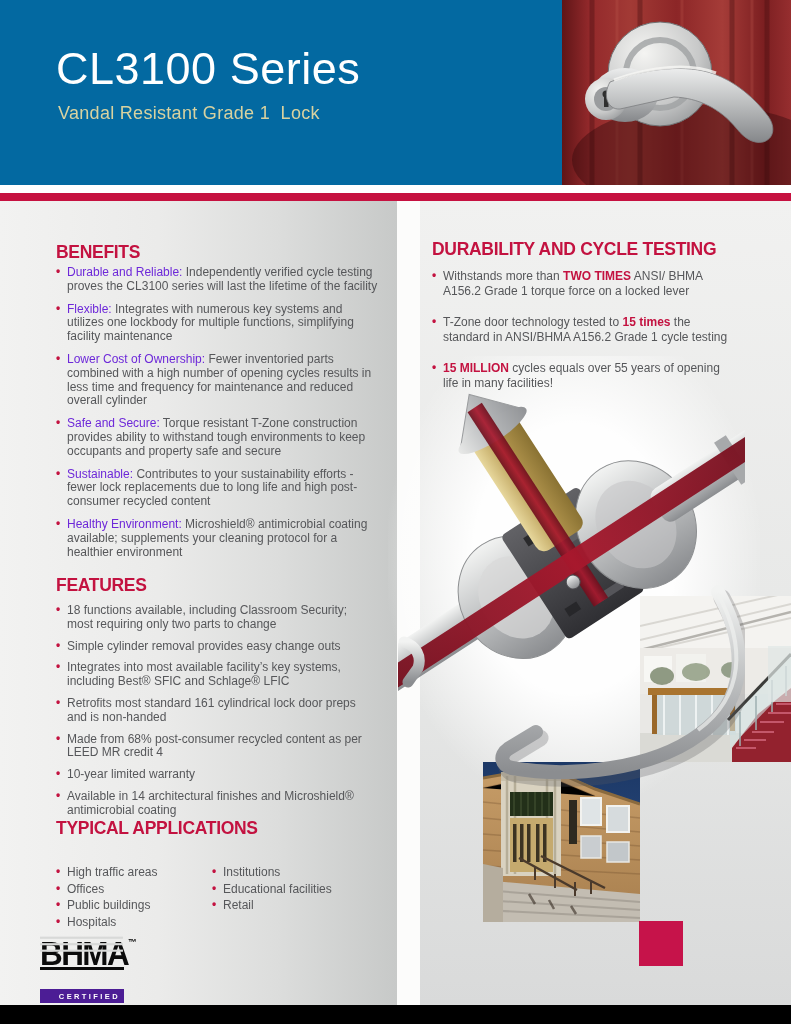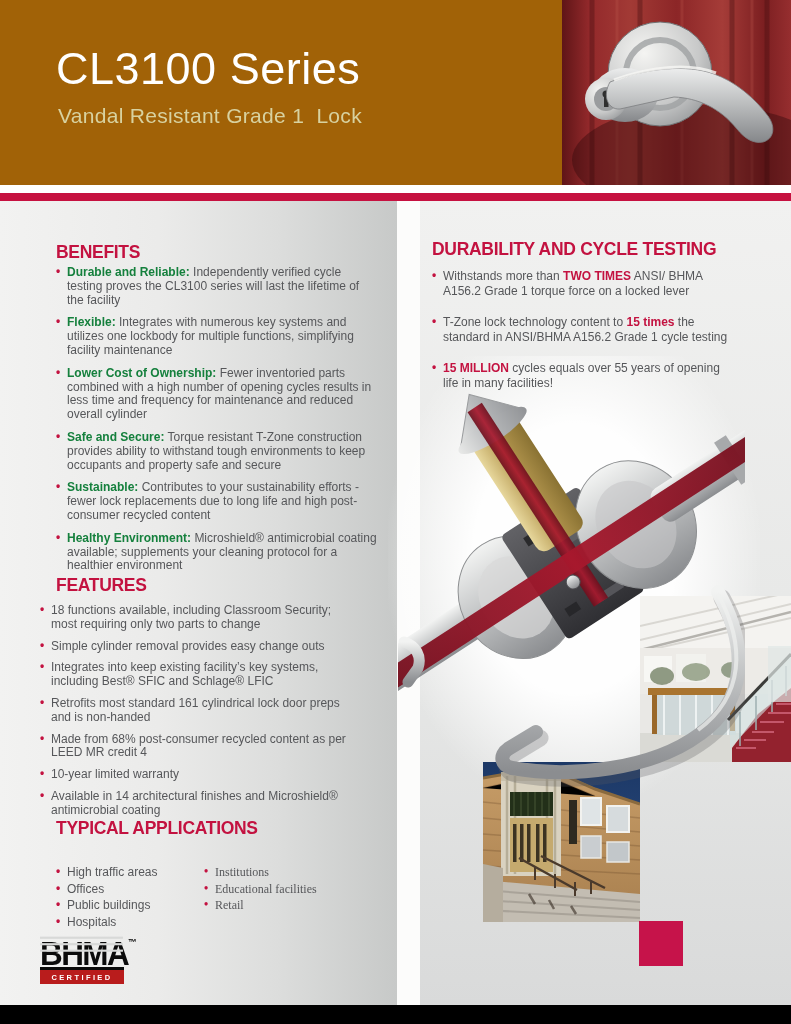--- a/index.html
+++ b/index.html
@@ -5,23 +5,23 @@
   html,body{margin:0;padding:0;}
   body{
     width:791px;height:1024px;position:relative;overflow:hidden;
     background:#ffffff;
     font-family:"Liberation Sans", sans-serif;
     -webkit-font-smoothing:antialiased;
   }
   .abs{position:absolute;}
 
   
-  .header{left:0;top:0;width:791px;height:185px;background:#a16207;}
+  .header{left:0;top:0;width:791px;height:185px;background:#0369a1;}
   .page-title{left:56px;top:46px;font-size:45px;font-weight:400;color:#ffffff;letter-spacing:0.5px;line-height:1;}
-  .page-subtitle{left:58px;top:104px;font-size:21px;font-weight:400;color:#d8d2a0;letter-spacing:0.3px;line-height:1.1;white-space:pre-wrap;}
+  .page-subtitle{left:58px;top:104px;font-size:18px;font-weight:400;color:#d8d2a0;letter-spacing:0.3px;line-height:1.1;white-space:pre-wrap;}
   .door-photo{left:562px;top:0;width:229px;height:185px;}
 
   
   .accent-bar{left:0;top:193px;width:791px;height:8px;background:#c61140;}
 
   
   .left-bg{left:0;top:201px;width:397px;height:804px;
     background:linear-gradient(to right,#f2f2f1 0%,#ebebea 40%,#dcdddc 70%,#c7c9c8 100%);}
   .gutter{left:397px;top:201px;width:23px;height:804px;background:#fcfcfb;}
   .right-bg{left:420px;top:201px;width:371px;height:804px;
@@ -34,47 +34,47 @@
 
   
   .sec-heading{font-size:17.5px;font-weight:700;color:#c31240;letter-spacing:-0.3px;line-height:1;}
   .h-benefits{left:56px;top:244px;}
   .h-features{left:56px;top:577px;}
   .h-apps{left:56px;top:820px;}
   .h-durability{left:432px;top:241px;}
 
   .list{font-size:12px;color:#56575a;}
   .benefits-list{left:56px;top:266px;width:322px;}
-  .features-list{left:40px;top:604px;width:318px;}
+  .features-list{left:56px;top:604px;width:318px;}
   .durability-list{left:432px;top:269px;width:302px;}
 
   .b-item{position:relative;padding-left:11px;margin-bottom:9px;line-height:13.8px;}
   .features-list .b-item{margin-bottom:8px;}
   .durability-list .b-item{margin-bottom:17px;line-height:14.5px;}
   .b-item::before{content:"\2022";position:absolute;left:0;top:-1px;color:#c31240;font-weight:700;}
   .b-item p{margin:0;display:inline;}
-  .lead{color:#15803d;font-weight:700;}
+  .lead{color:#6d28d9;font-weight:400;}
   .hl{color:#c31240;font-weight:700;}
 
   .apps-col{top:848px;line-height:16.5px;margin-top:16px;}
   .apps-col1{left:56px;width:135px;}
-  .apps-col2{left:204px;width:170px;font-family:Liberation Serif, serif;}
+  .apps-col2{left:212px;width:170px;}
   .app-item{position:relative;padding-left:11px;}
   .app-item::before{content:"\2022";position:absolute;left:0;top:-1px;color:#c31240;font-weight:700;}
 
   
   .bhma{left:40px;top:928px;width:88px;}
   .bhma-word{position:relative;display:block;font-weight:700;font-size:30px;line-height:28px;
     letter-spacing:-1.5px;color:#0b0b0b;transform:scale(1.05,1.08);transform-origin:left top;}
   .bhma-tm{font-size:8px;vertical-align:18px;letter-spacing:0;}
   .bhma-stripe{position:absolute;left:0;width:79px;height:2px;background:#d8d9d8;}
   .s1{top:8px;} .s2{top:14px;} .s3{top:20px;}
   .bhma-rule{width:84px;height:3px;background:#0b0b0b;margin-top:1px;}
-  .certified-bar{width:76px;margin-top:0;background:#b91c1c;color:#fff;
-    font-size:7.5px;font-weight:700;letter-spacing:2.4px;text-align:center;padding:2.5px 4px 2px 4px;}
+  .certified-bar{width:76px;margin-top:19px;background:#4c1d95;color:#fff;
+    font-size:7.5px;font-weight:700;letter-spacing:2.4px;text-align:right;padding:2.5px 4px 2px 4px;}
 
   
   .cutaway{left:398px;top:384px;width:347px;height:412px;}
   .stairwell{left:640px;top:596px;width:151px;height:166px;}
   .building{left:483px;top:762px;width:157px;height:160px;}
   .red-square{left:639px;top:921px;width:44px;height:45px;background:#c6134a;}
 </style>
 </head>
 <body>
 
@@ -262,21 +262,21 @@
     <div class="b-item"><p><strong class="lead">Healthy Environment:</strong> <span>Microshield® antimicrobial coating available; supplements your cleaning protocol for a healthier environment</span></p></div>
   </div>
 
 <div class="abs sec-heading h-features">FEATURES</div>
 <div class="abs list features-list">
 
     <div class="b-item"><p><span>18 functions available, including Classroom Security; most requiring only two parts to change</span></p></div>
 
     <div class="b-item"><p><span>Simple cylinder removal provides easy change outs</span></p></div>
 
-    <div class="b-item"><p><span>Integrates into keep existing facility’s key systems, including Best® SFIC and Schlage® LFIC</span></p></div>
+    <div class="b-item"><p><span>Integrates into most available facility’s key systems, including Best® SFIC and Schlage® LFIC</span></p></div>
 
     <div class="b-item"><p><span>Retrofits most standard 161 cylindrical lock door preps and is non-handed</span></p></div>
 
     <div class="b-item"><p><span>Made from 68% post-consumer recycled content as per LEED MR credit 4</span></p></div>
 
     <div class="b-item"><p><span>10-year limited warranty</span></p></div>
 
     <div class="b-item"><p><span>Available in 14 architectural finishes and Microshield® antimicrobial coating</span></p></div>
   </div>
 
@@ -308,18 +308,18 @@
   </div>
   <div class="bhma-rule"></div>
   <div class="certified-bar">CERTIFIED</div>
 </div>
 
 <div class="abs sec-heading h-durability">DURABILITY AND CYCLE TESTING</div>
 <div class="abs list durability-list">
 
     <div class="b-item"><p><span>Withstands more than </span><strong class="hl">TWO TIMES</strong><span> ANSI/ BHMA A156.2 Grade 1 torque force on a locked lever</span></p></div>
 
-    <div class="b-item"><p><span>T-Zone lock technology content to </span><strong class="hl">15 times</strong><span> the standard in ANSI/BHMA A156.2 Grade 1 cycle testing</span></p></div>
+    <div class="b-item"><p><span>T-Zone door technology tested to </span><strong class="hl">15 times</strong><span> the standard in ANSI/BHMA A156.2 Grade 1 cycle testing</span></p></div>
 
     <div class="b-item"><p><span></span><strong class="hl">15 MILLION</strong><span> cycles equals over 55 years of opening life in many facilities!</span></p></div>
   </div>
 
 <div class="abs footer-bar"></div>
 
 </body></html>

